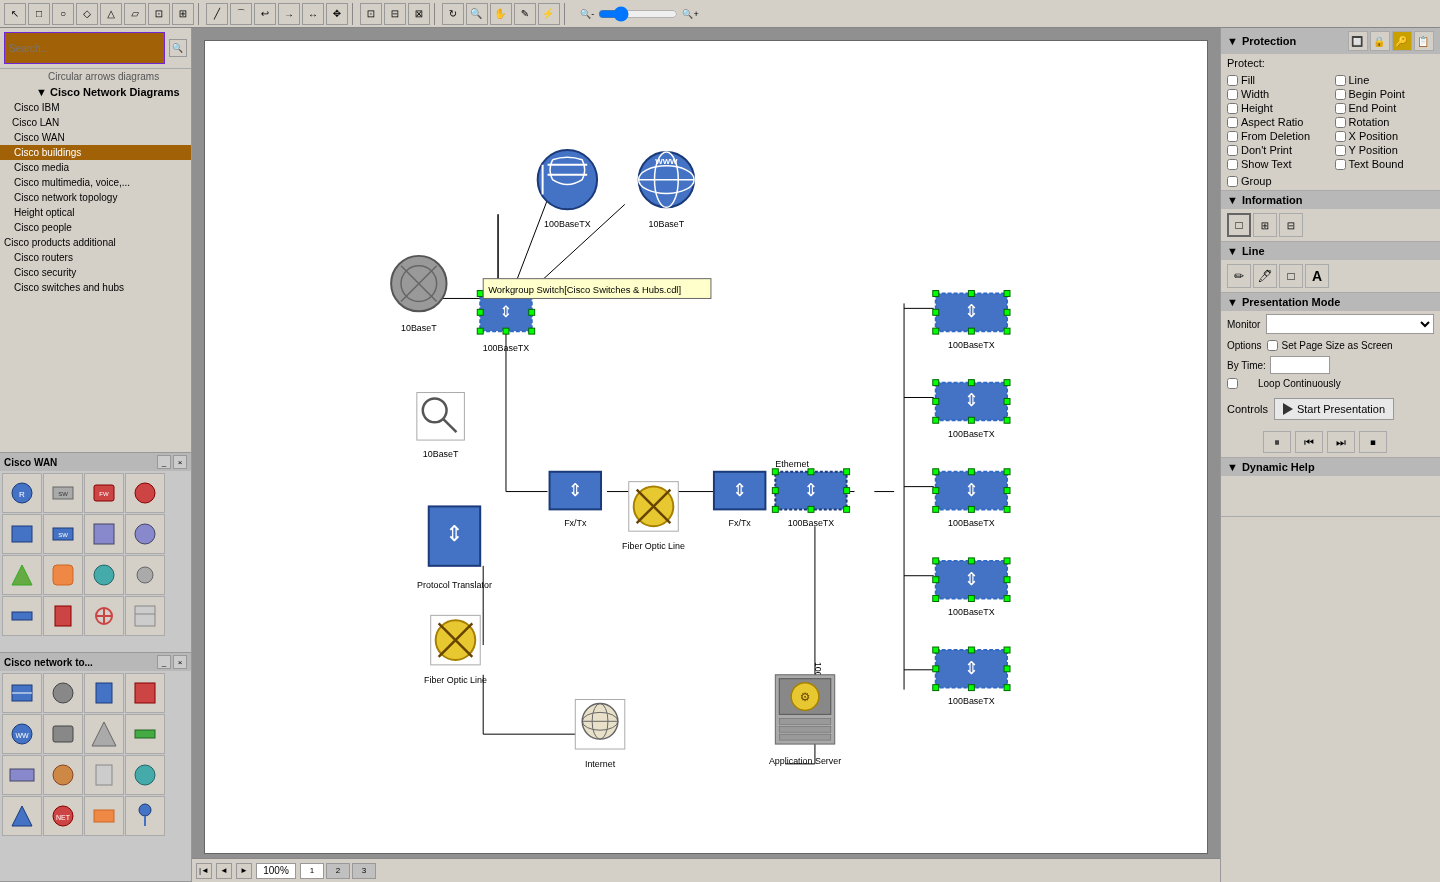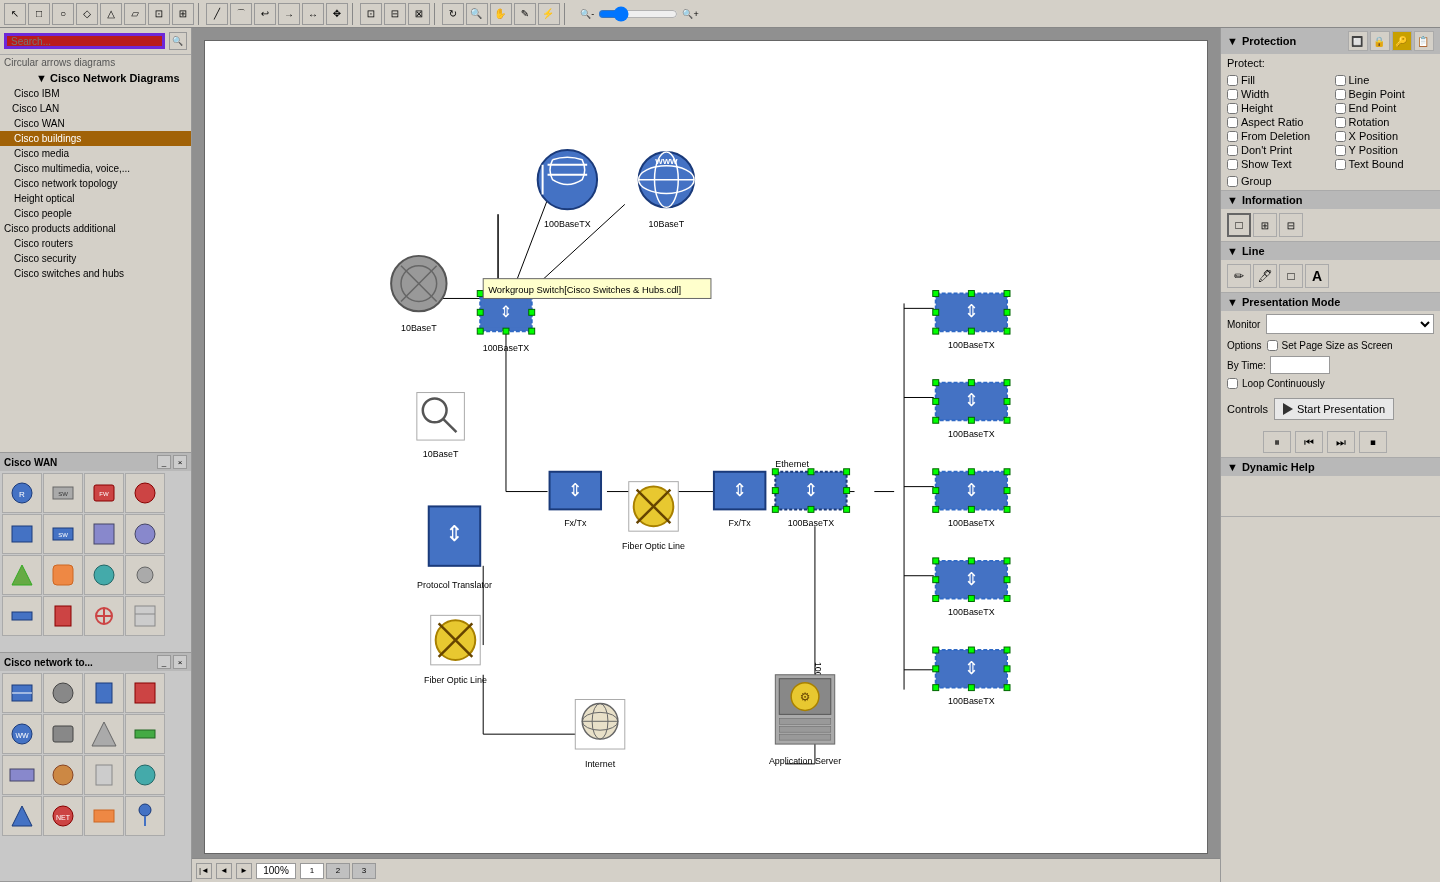--- a/index.html
+++ b/index.html
@@ -47,23 +47,23 @@
     #search-bar {
       padding: 4px;
       background: #d4d0c8;
       border-bottom: 1px solid #aaa;
       display: flex;
       align-items: center;
       gap: 4px;
     }
     #search-bar input {
       flex: 1;
-      height: 16px;
-      border: 3px solid #6d28d9;
-      background: #b91c1c;
+      height: 32px;
+      border: 1px solid #6d28d9;
+      background: #a16207;
       font-size: 10px;
       padding: 0 4px;
     }
 
     
     #shapes-list {
       flex: 1;
       overflow-y: auto;
       background: #d4d0c8;
     }
@@ -234,21 +234,21 @@
     .pm-select {
       flex: 1;
       height: 20px;
       font-size: 10px;
       background: white;
       border: 1px solid #999;
     }
     .pm-checkbox-row {
       display: flex;
       align-items: center;
-      gap: 4px;
+      gap: 20px;
       padding: 2px 6px;
       font-size: 10px;
     }
     .pm-checkbox-row input[type=checkbox] { width: 11px; height: 11px; }
     .pm-time-row {
       display: flex;
       align-items: center;
       gap: 4px;
       padding: 2px 6px;
       font-size: 10px;
@@ -344,21 +344,21 @@
 <div id="main-layout">
 
   <div id="left-panel">
 
     <div id="search-bar">
       <input type="text" style="flex: 1 1 0%;" placeholder="Search...">
       <button class="toolbar-btn" style="width:18px;height:18px;font-size:9px;">🔍</button>
     </div>
 
     <div id="shapes-list">
-      <div class="shape-category" style="font-size:10px; color:#555;">
+      <div class="shape-category" style="font-size:10px; color:#555;margin-left:44px;">
         Circular arrows diagrams
       </div>
       <div class="shape-category" style="font-weight:bold;padding-left:36px;">
         ▼ Cisco Network Diagrams
       </div>
       <div class="shape-category" style="padding-left:14px; font-size:10px;">Cisco IBM</div>
       <div class="shape-category" style="padding-left:12px; font-size:10px;">Cisco LAN</div>
       <div class="shape-category" style="padding-left:14px; font-size:10px;">Cisco WAN</div>
       <div class="shape-category selected" style="padding-left:14px; font-size:10px;">Cisco buildings</div>
       <div class="shape-category" style="padding-left:14px; font-size:10px;">Cisco media</div>

